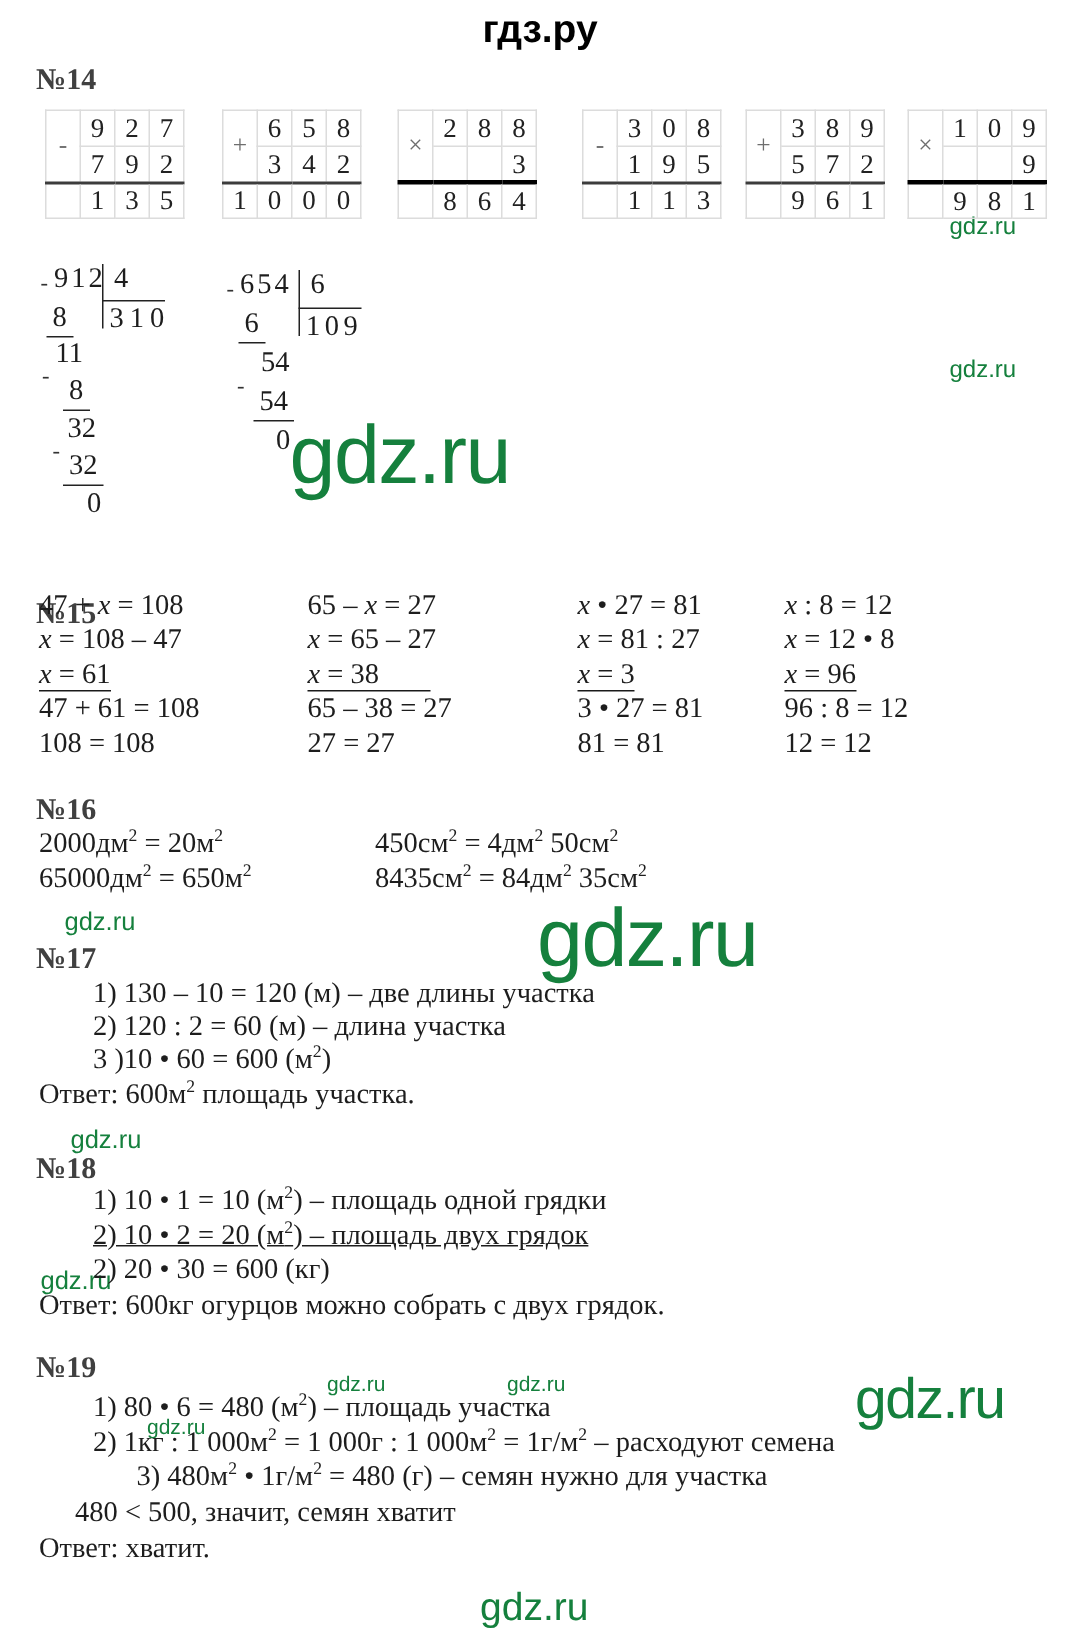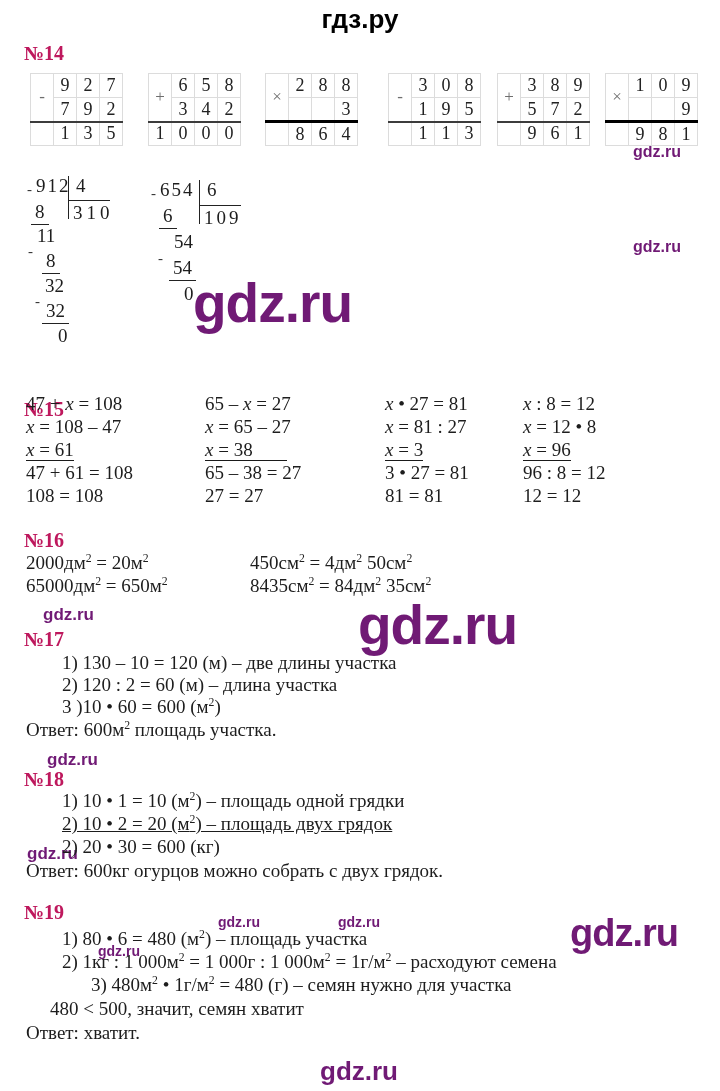--- a/index.html
+++ b/index.html
@@ -3,37 +3,37 @@
 <meta charset="utf-8">
 <style>
   * { margin:0; padding:0; box-sizing:border-box; }
   html,body { background:#ffffff; }
   .page { position:relative; width:720px; height:1091px; background:#fff; overflow:hidden;
           font-family:"Liberation Serif", serif; color:#1d1d1d; }
 
   
   .header { position:absolute; top:4px; left:0; right:0; text-align:center;
             font-family:"Liberation Sans", sans-serif; font-weight:700; font-size:26px; color:#000; }
-  .wm { position:absolute; font-family:"Liberation Sans", sans-serif; font-weight:700; color:#701a75;
+  .wm { position:absolute; font-family:"Liberation Sans", sans-serif; font-weight:400; color:#15803d;
         white-space:nowrap; line-height:1; }
   .wm-a { left:633px; top:144px; font-size:16px; }
   .wm-b { left:633px; top:239px; font-size:16px; }
   .wm-c { left:193px; top:276px; font-size:55px; letter-spacing:-1px; }
   .wm-d { left:43px;  top:606px; font-size:17px; }
   .wm-e { left:358px; top:598px; font-size:55px; letter-spacing:-1px; }
   .wm-f { left:47px;  top:751px; font-size:17px; }
   .wm-g { left:27px;  top:845px; font-size:17px; }
   .wm-h { left:218px; top:915px; font-size:14px; }
   .wm-i { left:338px; top:915px; font-size:14px; }
   .wm-j { left:570px; top:914px; font-size:38px; letter-spacing:-1px; }
   .wm-k { left:98px;  top:944px; font-size:14px; }
   .wm-l { left:320px; top:1058px; font-size:26px; }
 
   
-  .label { position:absolute; font-weight:700; font-size:20px; color:#be185d; }
+  .label { position:absolute; font-weight:700; font-size:20px; color:#404040; }
   .l14 { left:24px; top:42px; }
   .l15 { left:24px; top:350px;margin-top:48px; }
   .l16 { left:24px; top:529px; }
   .l17 { left:24px; top:628px; }
   .l18 { left:24px; top:768px; }
   .l19 { left:24px; top:901px; }
 
   
   table.arith { position:absolute; top:73px; border-collapse:collapse; }
   table.arith td { border:1px solid #dcdcdc; width:23px; height:24px; text-align:center;

